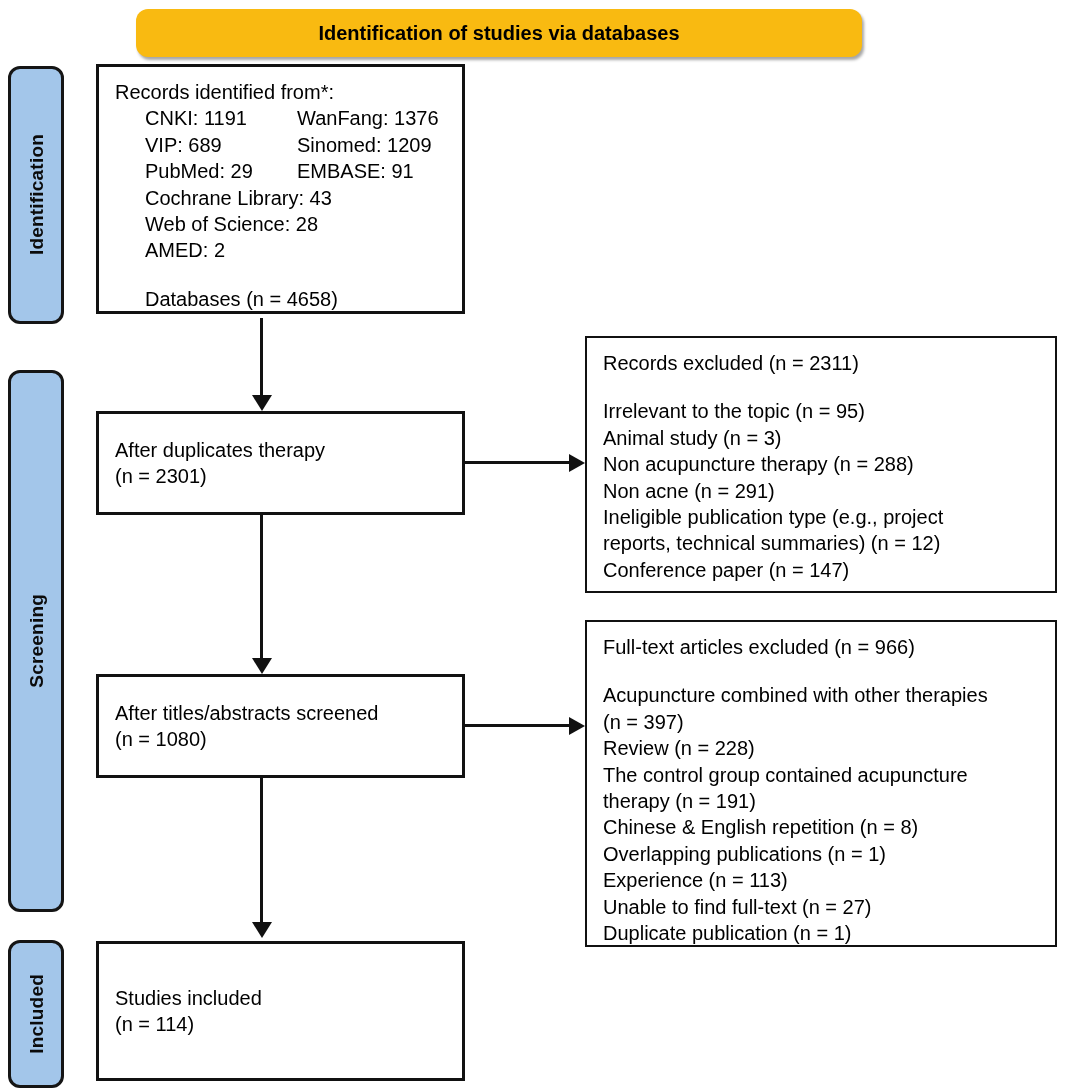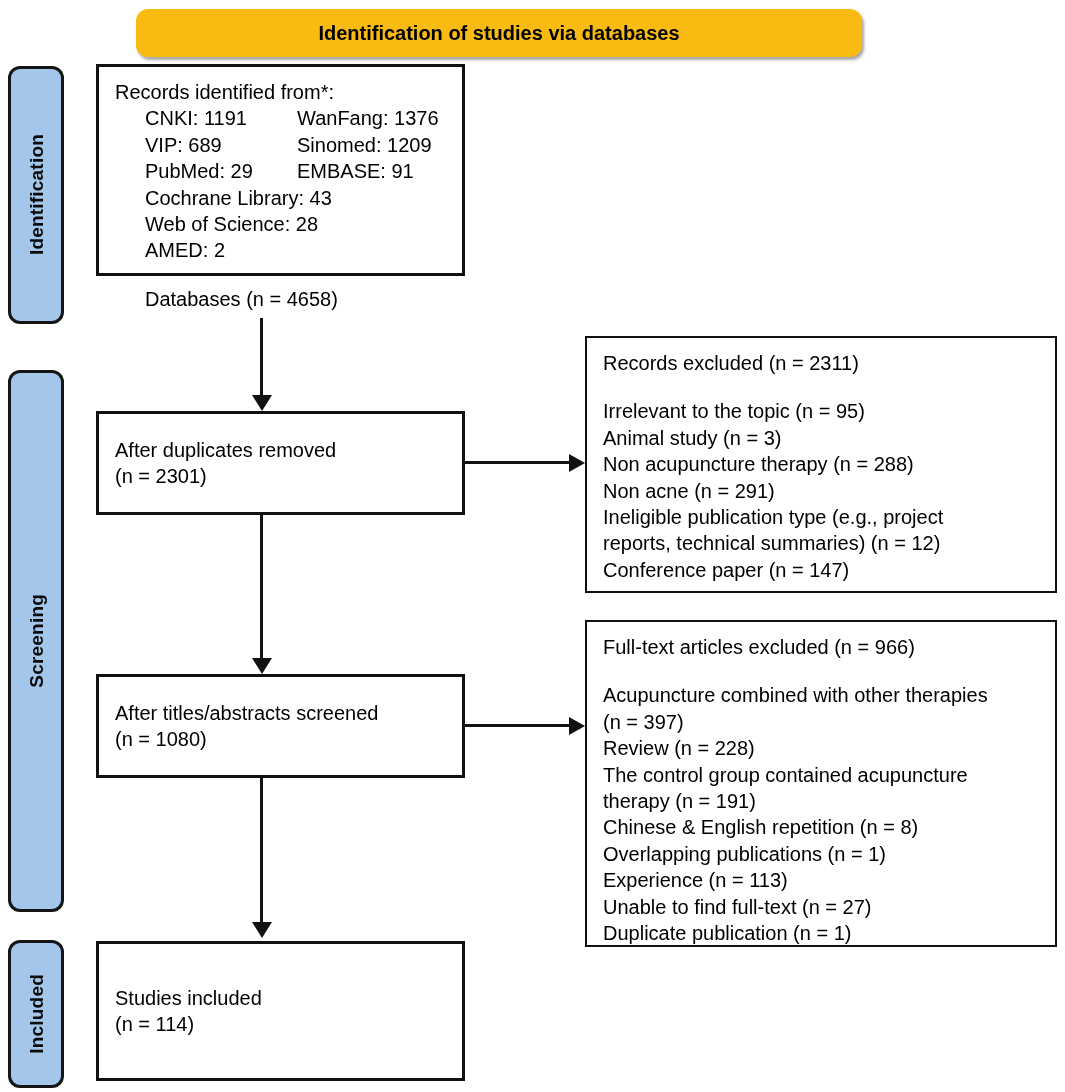--- a/index.html
+++ b/index.html
@@ -127,38 +127,38 @@
   </div>
 
   <div class="phase-bar" style="left:8px; top:940px; width:56px; height:148px;">
     <span class="phase-label">Included</span>
   </div>
 
   <div class="banner" style="left:96px; top:9px; width:726px; height:48px;margin-left:40px;">
     <span class="banner-label">Identification of studies via databases</span>
   </div>
 
-  <div class="flow-box" style="left:96px; top:64px; width:369px; height:212px;">
+  <div class="flow-box" style="left:96px; top:64px; width:369px; height:250px;">
     <div class="line">Records identified from*:</div>
 
     <div id="source-lines">
         <div class="line indent"><span style="display: inline-block; min-width: 152px;">CNKI: 1191</span><span>WanFang: 1376</span></div>
         <div class="line indent"><span style="display: inline-block; min-width: 152px;">VIP: 689</span><span>Sinomed: 1209</span></div>
         <div class="line indent"><span style="display: inline-block; min-width: 152px;">PubMed: 29</span><span>EMBASE: 91</span></div>
         <div class="line indent"><span style="display: inline-block; min-width: 0px;">Cochrane Library: 43</span></div>
         <div class="line indent"><span style="display: inline-block; min-width: 0px;">Web of Science: 28</span></div>
         <div class="line indent"><span style="display: inline-block; min-width: 0px;">AMED: 2</span></div>
       </div>
 
     <div class="line spacer"></div>
     <div class="line indent">Databases (n = 4658)</div>
   </div>
 
   <div class="flow-box vcenter" style="left:96px; top:411px; width:369px; height:104px;">
-    <div class="line">After duplicates removed</div>
+    <div class="line">After duplicates therapy</div>
     <div class="line">(n = 2301)</div>
   </div>
 
   <div class="flow-box vcenter" style="left:96px; top:674px; width:369px; height:104px;">
     <div class="line">After titles/abstracts screened</div>
     <div class="line">(n = 1080)</div>
   </div>
 
   <div class="flow-box vcenter" style="left:96px; top:941px; width:369px; height:140px;">
     <div class="line">Studies included</div>

